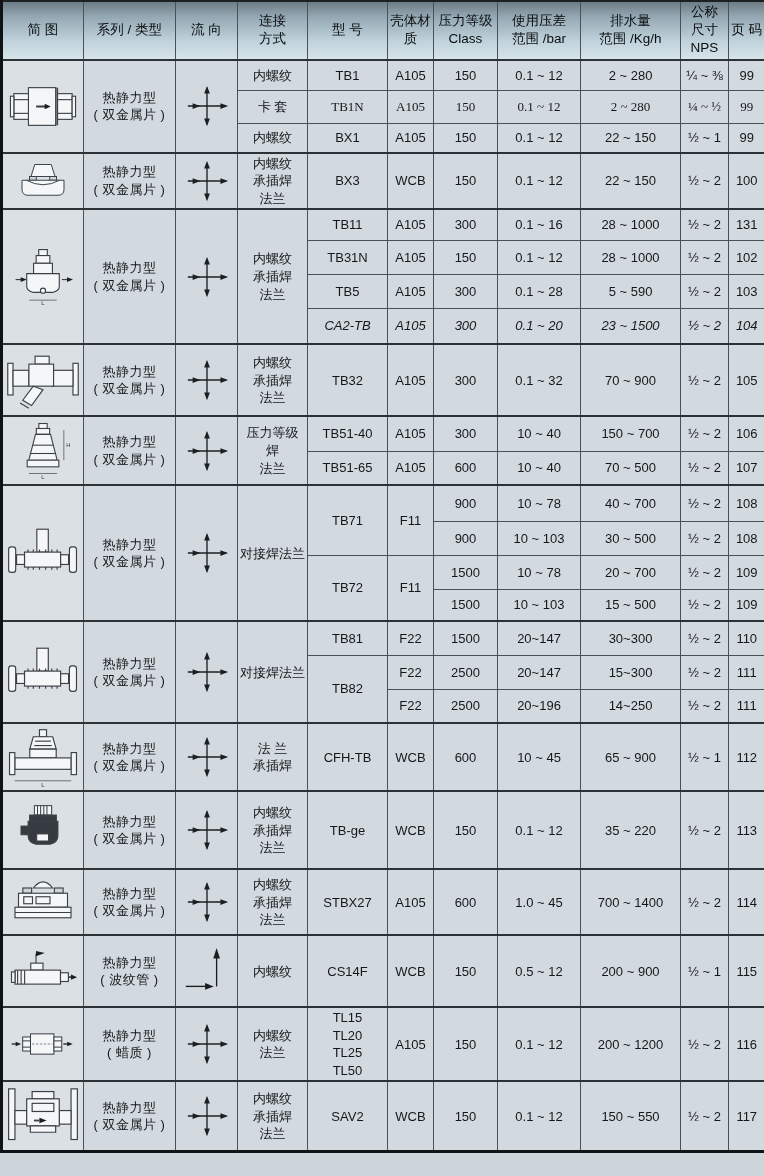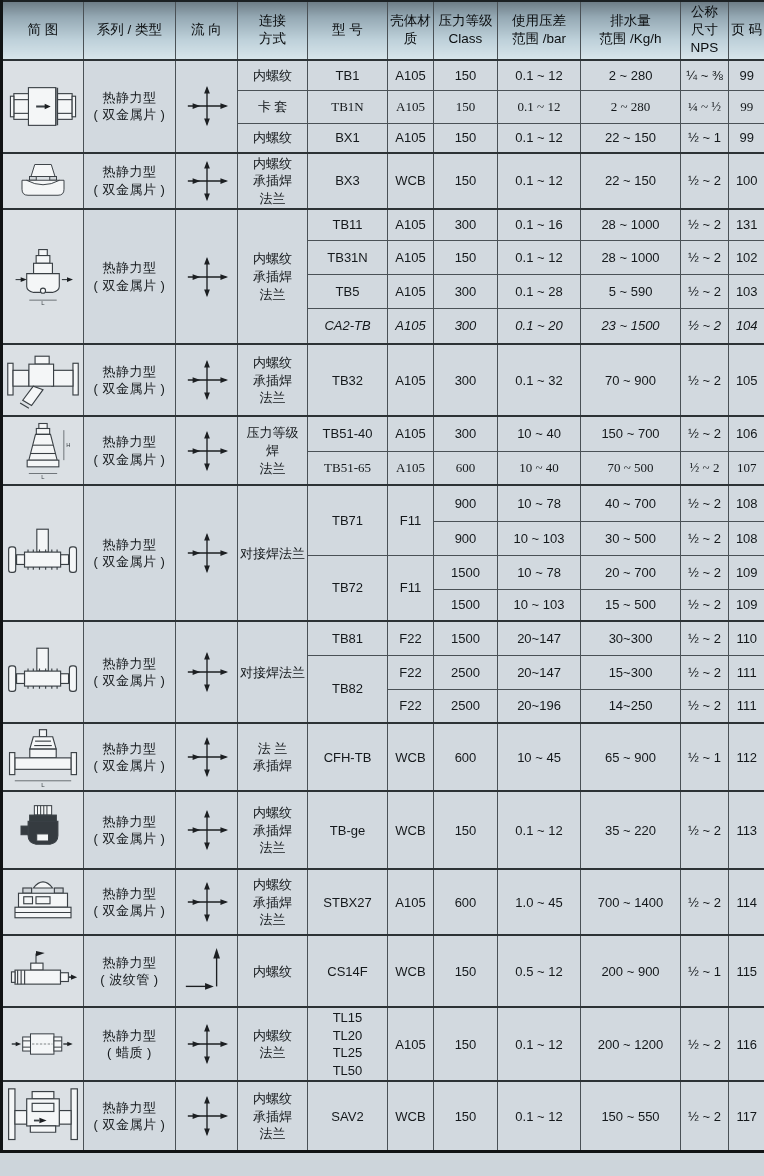--- a/index.html
+++ b/index.html
@@ -507,21 +507,21 @@
           <td class="num">
             <span class="conn-line">150 ~ 700</span>
           </td>
           <td class="num">
             <span class="conn-line">½ ~ 2</span>
           </td>
           <td class="num">
             <span class="conn-line">106</span>
           </td>
         </tr>
-        <tr style="height: 34px; font-family: Liberation Serif, serif;">
+        <tr style="height: 34px;">
           <td class="model">
             <span class="conn-line">TB51-65</span>
           </td>
           <td>
             <span class="conn-line">A105</span>
           </td>
           <td class="num">
             <span class="conn-line">600</span>
           </td>
           <td class="num">

